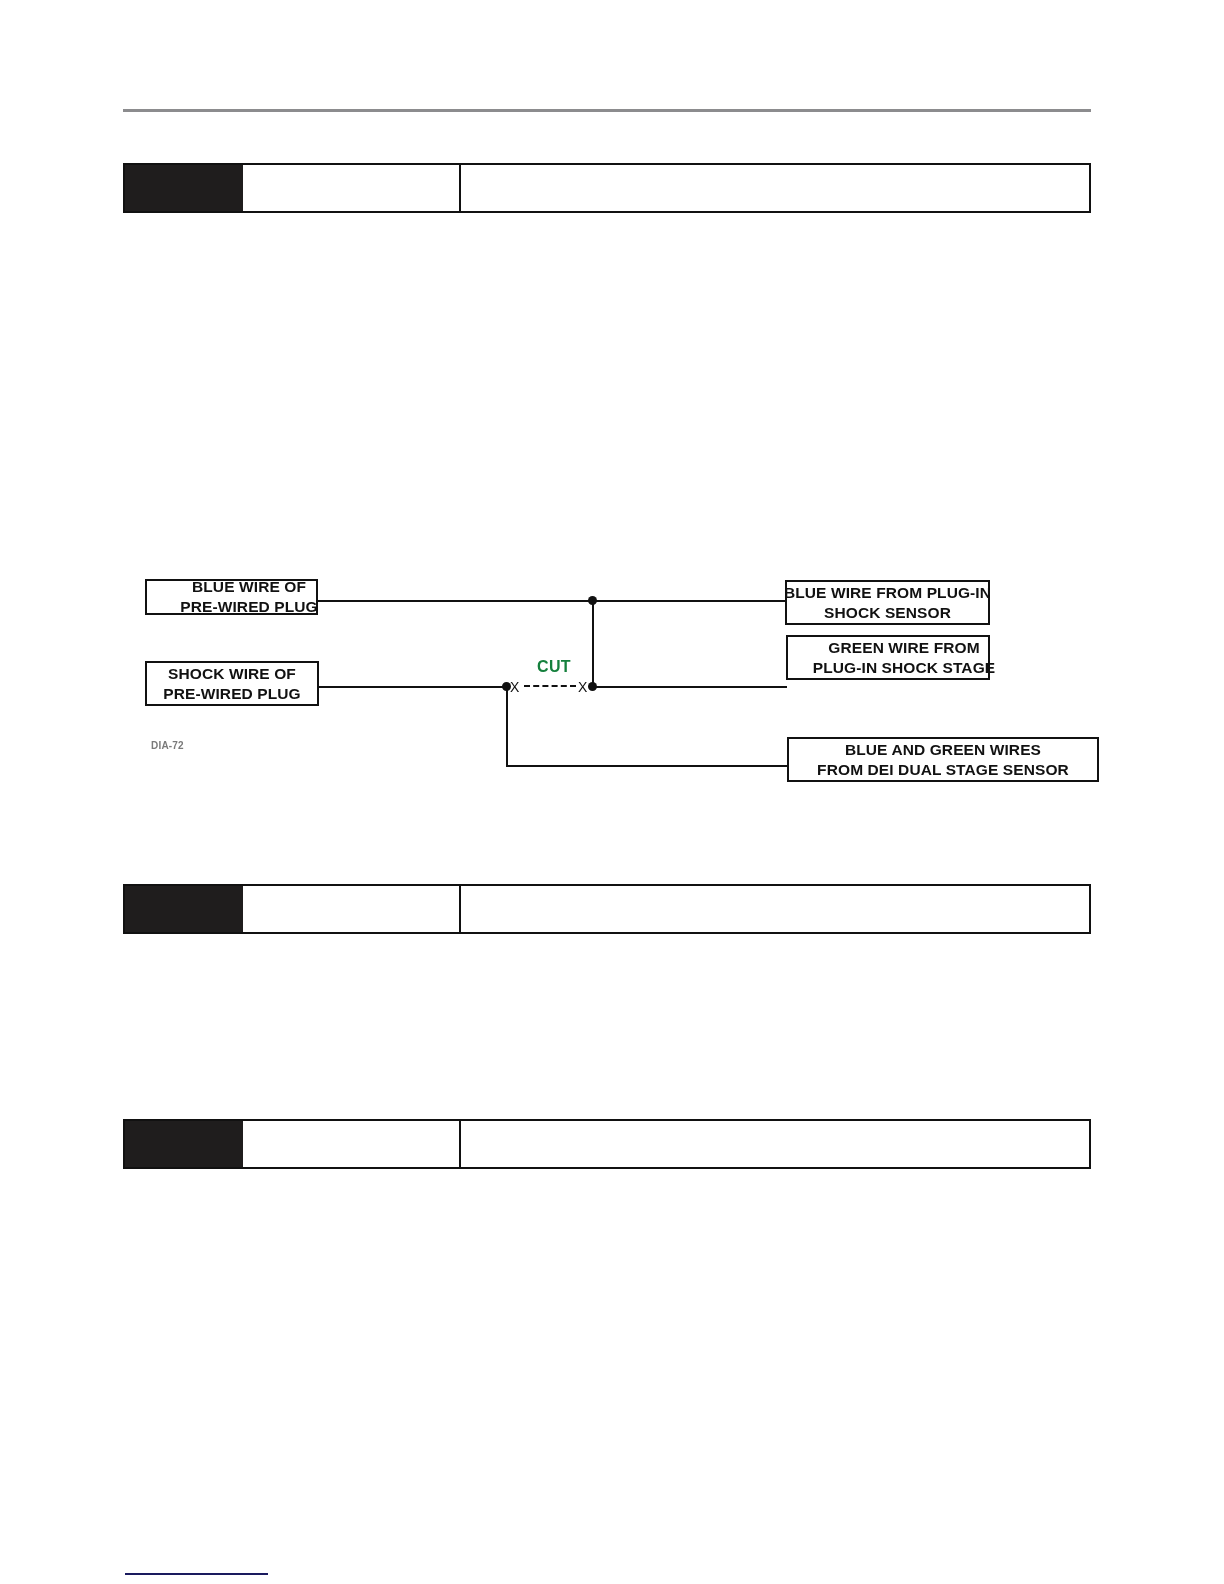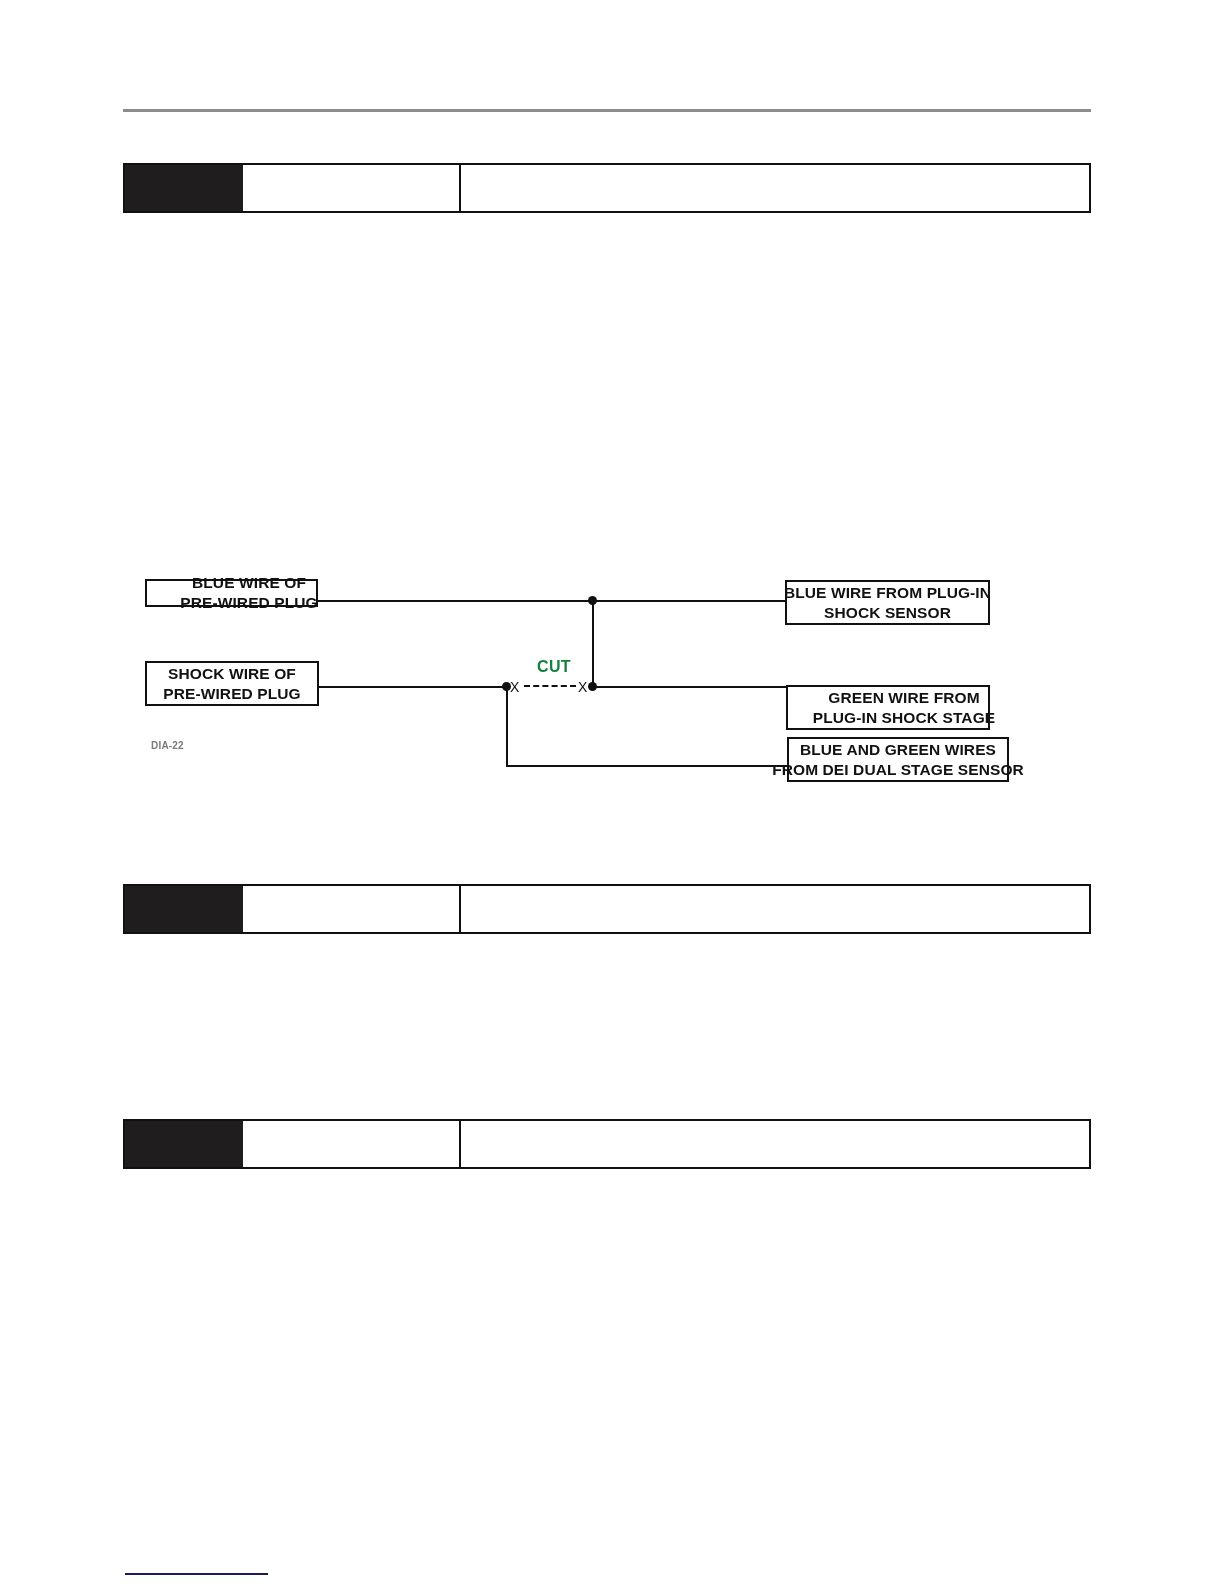--- a/index.html
+++ b/index.html
@@ -94,25 +94,25 @@
     font-size: 15.5px;
     font-weight: 600;
     letter-spacing: 0.1px;
     color: #111111;
     line-height: 1.28;
     text-align: center;
     z-index: 3;
   }
   .dbox span { display: block; white-space: nowrap; }
 
-  #box-blue-prewired  { left: 145px; top: 579px; width: 173px; height: 28px; padding-left: 35px; }
+  #box-blue-prewired  { left: 145px; top: 579px; width: 173px; height: 36px; padding-left: 35px; }
   #box-green-prewired { left: 145px; top: 661px; width: 174px; height: 45px; }
   #box-blue-plugin    { left: 785px; top: 580px; width: 205px; height: 45px; }
-  #box-green-plugin   { left: 786px; top: 685px; width: 204px; height: 45px; padding-left: 32px; }
-  #box-dual-stage     { left: 787px; top: 737px; width: 222px; height: 45px; }
+  #box-green-plugin   { left: 786px; top: 635px; width: 204px; height: 45px; padding-left: 32px; }
+  #box-dual-stage     { left: 787px; top: 737px; width: 312px; height: 45px; }
 
   .wire {
     position: absolute;
     background: #111111;
     z-index: 1;
   }
   .wire-h { height: 2px; }
   .wire-v { width: 2px; }
 
   
@@ -250,21 +250,21 @@
     <div class="dbox" id="box-green-plugin">
       <span>GREEN WIRE FROM</span>
       <span>PLUG-IN SHOCK STAGE</span>
     </div>
 
     <div class="dbox" id="box-dual-stage">
       <span>BLUE AND GREEN WIRES</span>
       <span>FROM DEI DUAL STAGE SENSOR</span>
     </div>
 
-    <div id="figure-id">DIA-22</div>
+    <div id="figure-id">DIA-72</div>
   </div>
 
   <div class="table-bar" id="table-bar-2">
     <div class="cell-dark"></div>
     <div class="cell-mid"></div>
     <div class="cell-wide"></div>
   </div>
 
   <div class="table-bar" id="table-bar-3">
     <div class="cell-dark"></div>

